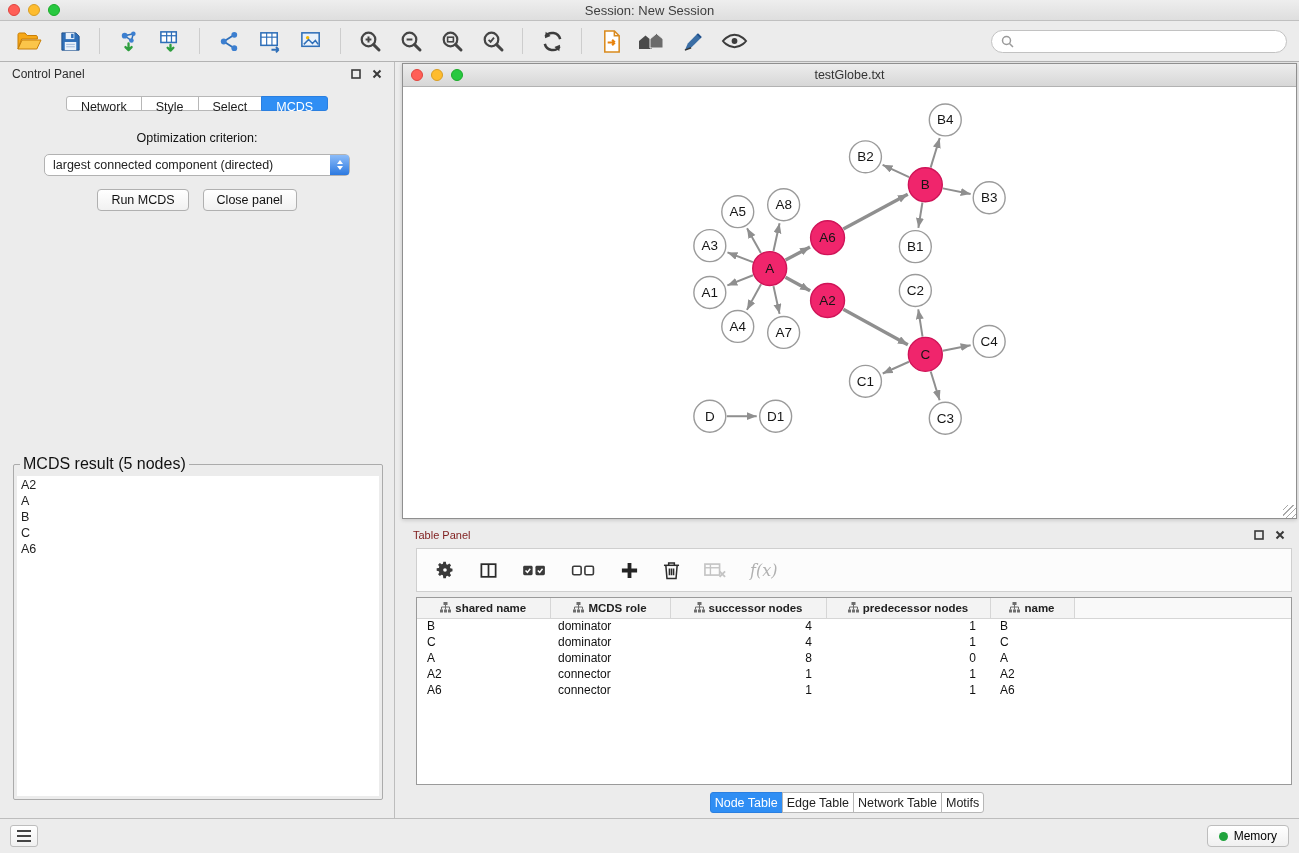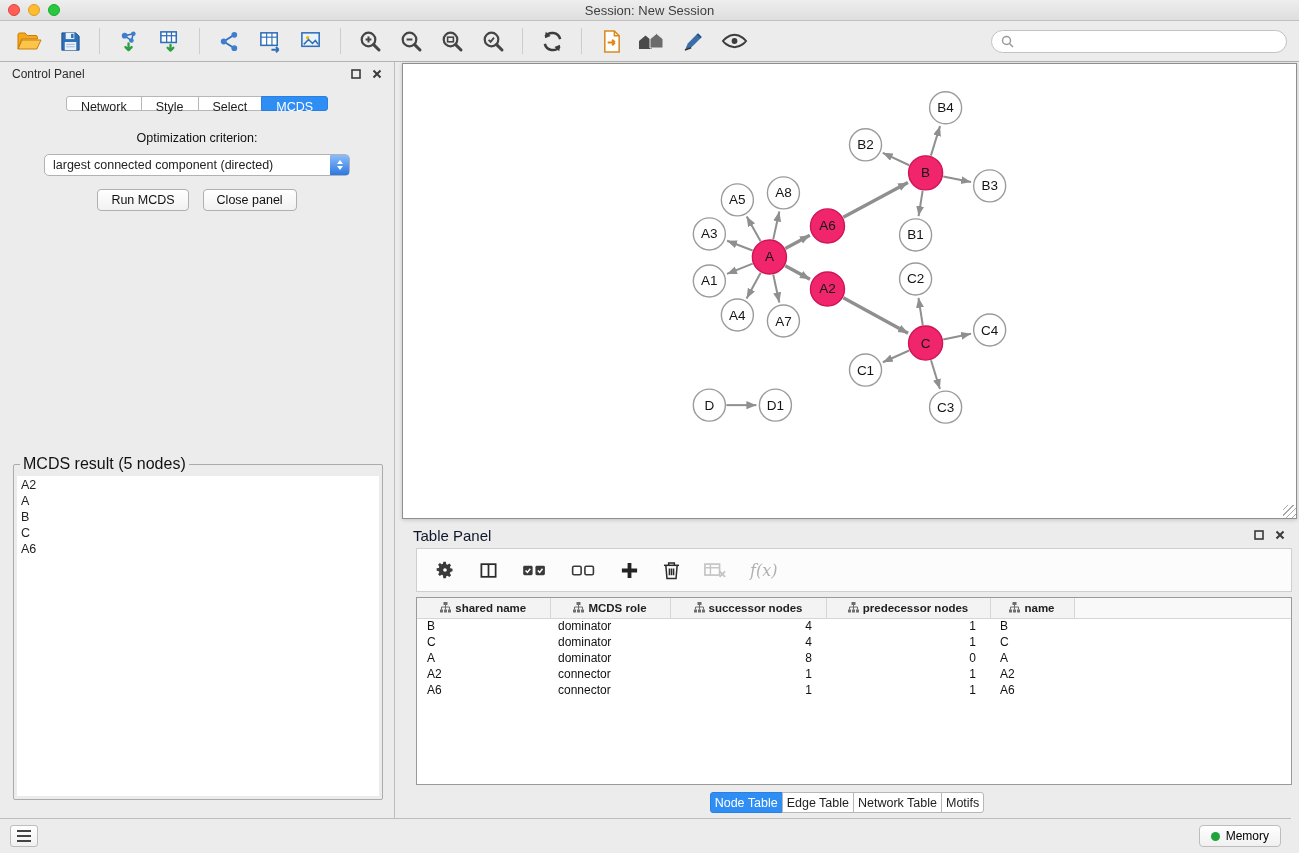--- a/index.html
+++ b/index.html
@@ -55,21 +55,21 @@
   
   .net-window { margin:1px 2px 0 7px; height:456px; border:1px solid #8f8f8f; background:#fff; display:flex; flex-direction:column; box-shadow:0 1px 4px rgba(0,0,0,.18); }
   .net-titlebar { height:23px; background:linear-gradient(#ededed,#d7d7d7); border-bottom:1px solid #b2b2b2; display:flex; align-items:center; position:relative; flex:none; }
   .net-title { flex:1; text-align:center; font-size:12.5px; color:#333; }
   .net-canvas { flex:1; position:relative; background:#fff; }
   .net-canvas svg.graph { position:absolute; inset:0; width:100%; height:100%; }
   .grip { position:absolute; right:0; bottom:0; width:13px; height:13px; background:repeating-linear-gradient(135deg,transparent 0 3px,#a9a9a9 3px 4px); }
 
   
   .table-panel { flex:1; display:flex; flex-direction:column; margin-top:4px; min-height:0; }
-  .tp-header { height:24px; display:flex; align-items:center; padding:0 14px 0 18px; font-size:15px; color:#0f172a; }
+  .tp-header { height:24px; display:flex; align-items:center; padding:0 14px 0 18px; font-size:11px; color:#7f1d1d; }
   .tp-toolbar { margin:1px 7px 0 21px; height:44px; background:#fcfcfc; border:1px solid #cfcfcf; display:flex; align-items:center; gap:24px; padding:0 18px; flex:none; }
   .fx-label { font-family:"DejaVu Serif","Liberation Serif",serif; font-style:italic; font-size:16px; color:#b0b0b0; }
   .tp-box { margin:5px 7px 0 21px; flex:1; border:1px solid #9a9a9a; background:#fff; overflow:hidden; min-height:0; }
   table { border-collapse:collapse; width:100%; table-layout:fixed; }
   thead th { height:20px; background:#f3f3f3; border:1px solid #d6d6d6; border-top:none; font-size:11.5px; font-weight:bold; color:#222; text-align:center; overflow:hidden; white-space:nowrap; }
   thead th:first-child { border-left:none; }
   thead th.colfill { border-right:none; background:#f9f9f9; }
   td { height:16px; font-size:12px; color:#111; white-space:nowrap; overflow:hidden; padding:0 4px; }
   td.col0 { padding-left:10px; }
   td.col1 { padding-left:8px; }
@@ -77,21 +77,21 @@
   td.col3 { text-align:right; padding-right:14px; }
   td.col4 { padding-left:10px; }
   .hicon { vertical-align:-1px; margin-right:4px; }
   .tbl-tabs { display:flex; justify-content:center; margin:7px 0 5px; flex:none; }
   .tbl-tab { height:21px; line-height:20px; padding:0 4px; background:#fff; border:1px solid #b7b7b7; margin-left:-1px; font-size:12.5px; }
   .tbl-tab:first-child { margin-left:0; border-radius:3px 0 0 3px; }
   .tbl-tab:last-child { border-radius:0 3px 3px 0; }
   .tbl-tab.active { background:#2f8ef4; border-color:#2a7fe0; color:#fff; }
 
   
-  .statusbar { position:absolute; left:0; right:8px; bottom:0; height:35px; background:#ececec; border-top:1px solid #bdbdbd; display:flex; align-items:center; padding:0 10px; }
+  .statusbar { position:absolute; left:0; right:0; bottom:0; height:35px; background:#ececec; border-top:1px solid #bdbdbd; display:flex; align-items:center; padding:0 10px; }
   .list-btn { width:28px; height:22px; background:linear-gradient(#fff,#f0f0f0); border:1px solid #bdbdbd; border-radius:3px; display:flex; align-items:center; justify-content:center; }
   .memory-btn { margin-left:auto; height:22px; border:1px solid #bdbdbd; border-radius:4px; background:linear-gradient(#fff,#f0f0f0); display:flex; align-items:center; gap:6px; padding:0 11px; font-size:12px; font-family:inherit; }
   .gdot { width:9px; height:9px; border-radius:50%; background:#1fa33c; }
 </style>
 </head>
 <body>
 
 <div class="app">
 
   <div class="titlebar">
@@ -284,20 +284,28 @@
             <div class="result-item">B</div>
             <div class="result-item">C</div>
             <div class="result-item">A6</div>
           </div>
       </fieldset>
     </div>
 
     <div class="right">
 
       <div class="net-window">
+        <div class="net-titlebar">
+          <div class="traffic" style="top:5px;">
+            <span class="light red"></span>
+            <span class="light yellow"></span>
+            <span class="light green"></span>
+          </div>
+          <div class="net-title">testGlobe.txt</div>
+        </div>
         <div class="net-canvas">
           <svg class="graph" id="graph-svg" viewBox="0 0 892 432" preserveAspectRatio="xMidYMid meet">
             <defs>
               <marker id="arrowhead" markerUnits="userSpaceOnUse" markerWidth="12" markerHeight="10" refX="10" refY="4" orient="auto">
                 <path d="M0,0 L10,4 L0,8 Z" fill="#8f8f8f"></path>
               </marker>
             </defs>
           <line x1="357.2" y1="166.3" x2="343.3" y2="141.6" stroke="#8f8f8f" stroke-width="2" marker-end="url(#arrowhead)"></line>
               <line x1="369.8" y1="164.4" x2="375.9" y2="136.6" stroke="#8f8f8f" stroke-width="2" marker-end="url(#arrowhead)"></line>
               <line x1="349.2" y1="175.6" x2="323.7" y2="165.8" stroke="#8f8f8f" stroke-width="2" marker-end="url(#arrowhead)"></line>

